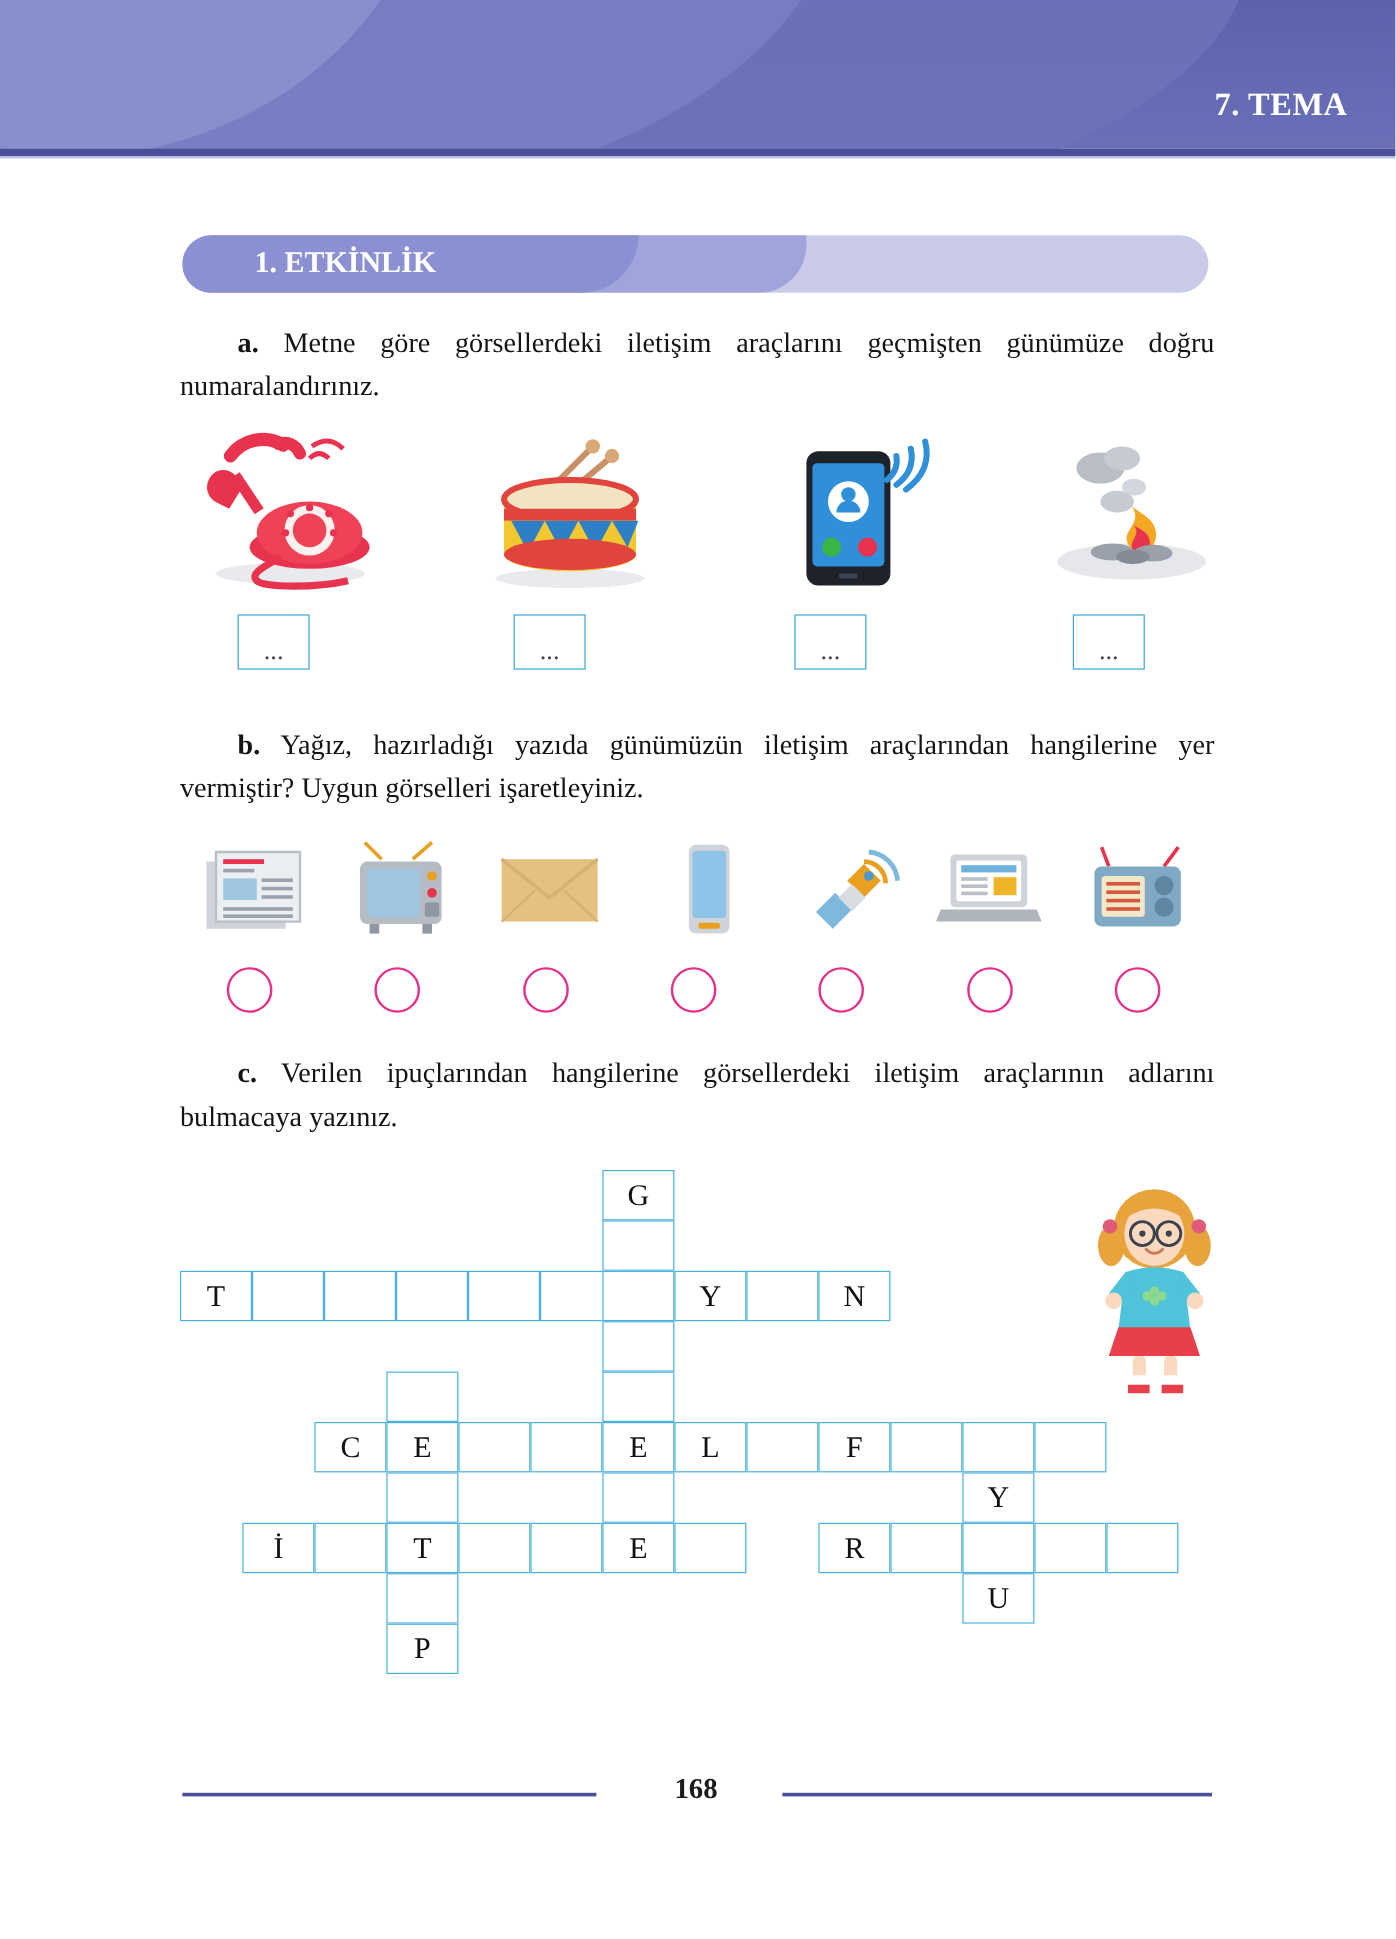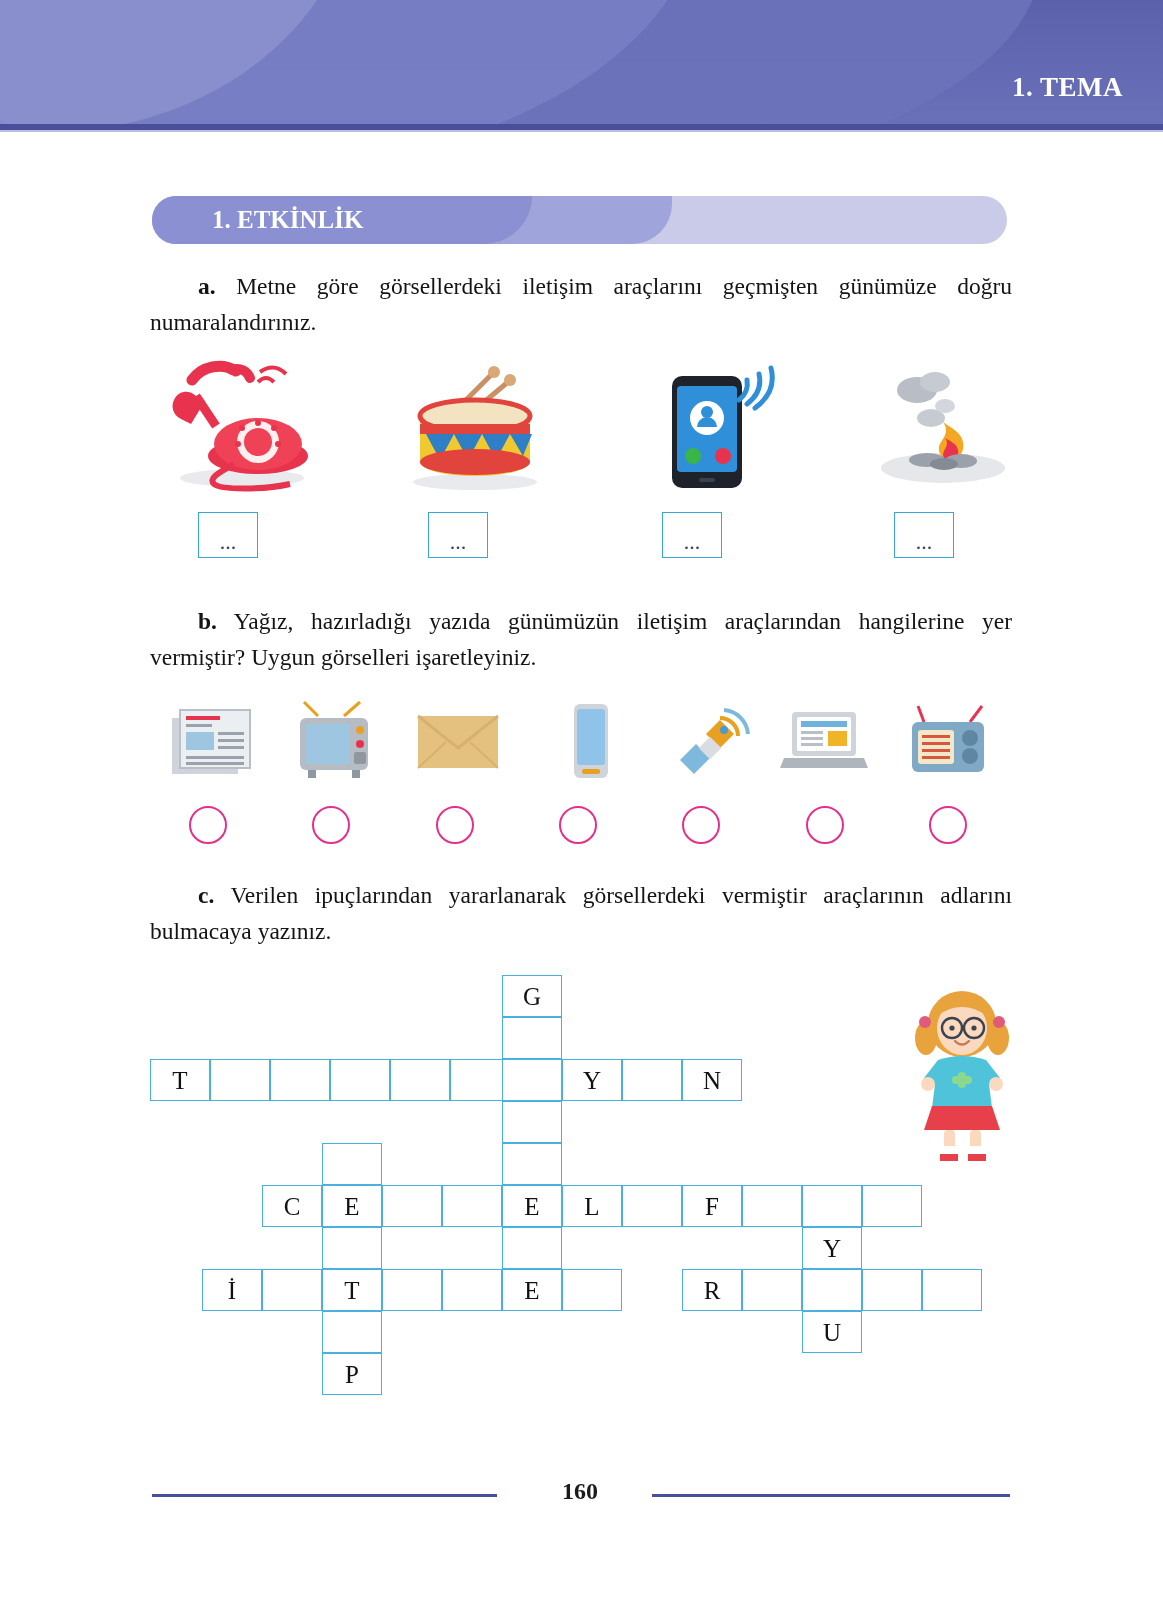--- a/index.html
+++ b/index.html
@@ -123,21 +123,21 @@
   .girl { position:absolute; left:898px; top:978px; width:130px; height:190px; }
 </style>
 </head>
 <body>
 
 <div class="header">
   <div class="header-bg"></div>
   <div class="header-wave1"></div>
   <div class="header-wave2"></div>
   <div class="header-wave3"></div>
-  <div class="theme-title">1. TEMA</div>
+  <div class="theme-title">7. TEMA</div>
 </div>
 <div class="header-rule"></div>
 <div class="header-rule2"></div>
 
 <div class="activity-bar">
   <div class="activity-bar-inner"></div>
   <div class="activity-bar-inner2"></div>
   <div class="activity-label">1. ETKİNLİK</div>
 </div>
 
@@ -323,21 +323,21 @@
   <div class="circleB" style="left:162px; top:106px;"></div>
   <div class="circleB" style="left:286px; top:106px;"></div>
   <div class="circleB" style="left:409px; top:106px;"></div>
   <div class="circleB" style="left:532px; top:106px;"></div>
   <div class="circleB" style="left:656px; top:106px;"></div>
   <div class="circleB" style="left:779px; top:106px;"></div>
 </div>
 
 <div class="para" style="left:150px; top:877px; width:862px; text-indent:48px;">
   <b>c.</b>
-  <span>Verilen ipuçlarından yararlanarak görsellerdeki vermiştir araçlarının adlarını bulmacaya yazınız.</span>
+  <span>Verilen ipuçlarından hangilerine görsellerdeki iletişim araçlarının adlarını bulmacaya yazınız.</span>
 </div>
 
 <div class="cw" id="crossword">
     <div class="cell" style="left: 352px; top: 0px;">G</div>
     <div class="cell" style="left: 352px; top: 42px;"></div>
     <div class="cell" style="left: 0px; top: 84px;">T</div>
     <div class="cell" style="left: 60px; top: 84px;"></div>
     <div class="cell" style="left: 120px; top: 84px;"></div>
     <div class="cell" style="left: 180px; top: 84px;"></div>
     <div class="cell" style="left: 240px; top: 84px;"></div>
@@ -423,13 +423,13 @@
     <rect x="45" y="168" width="13" height="8" rx="2" fill="#ffffff"></rect>
     <rect x="71" y="168" width="13" height="8" rx="2" fill="#ffffff"></rect>
 
     <path d="M42 176h18v7H42z" fill="#e8404b"></path>
     <path d="M70 176h18v7H70z" fill="#e8404b"></path>
   </svg>
 </div>
 
 <div class="footer-line-l"></div>
 <div class="footer-line-r"></div>
-<div class="page-no">160</div>
+<div class="page-no">168</div>
 
 </body></html>

